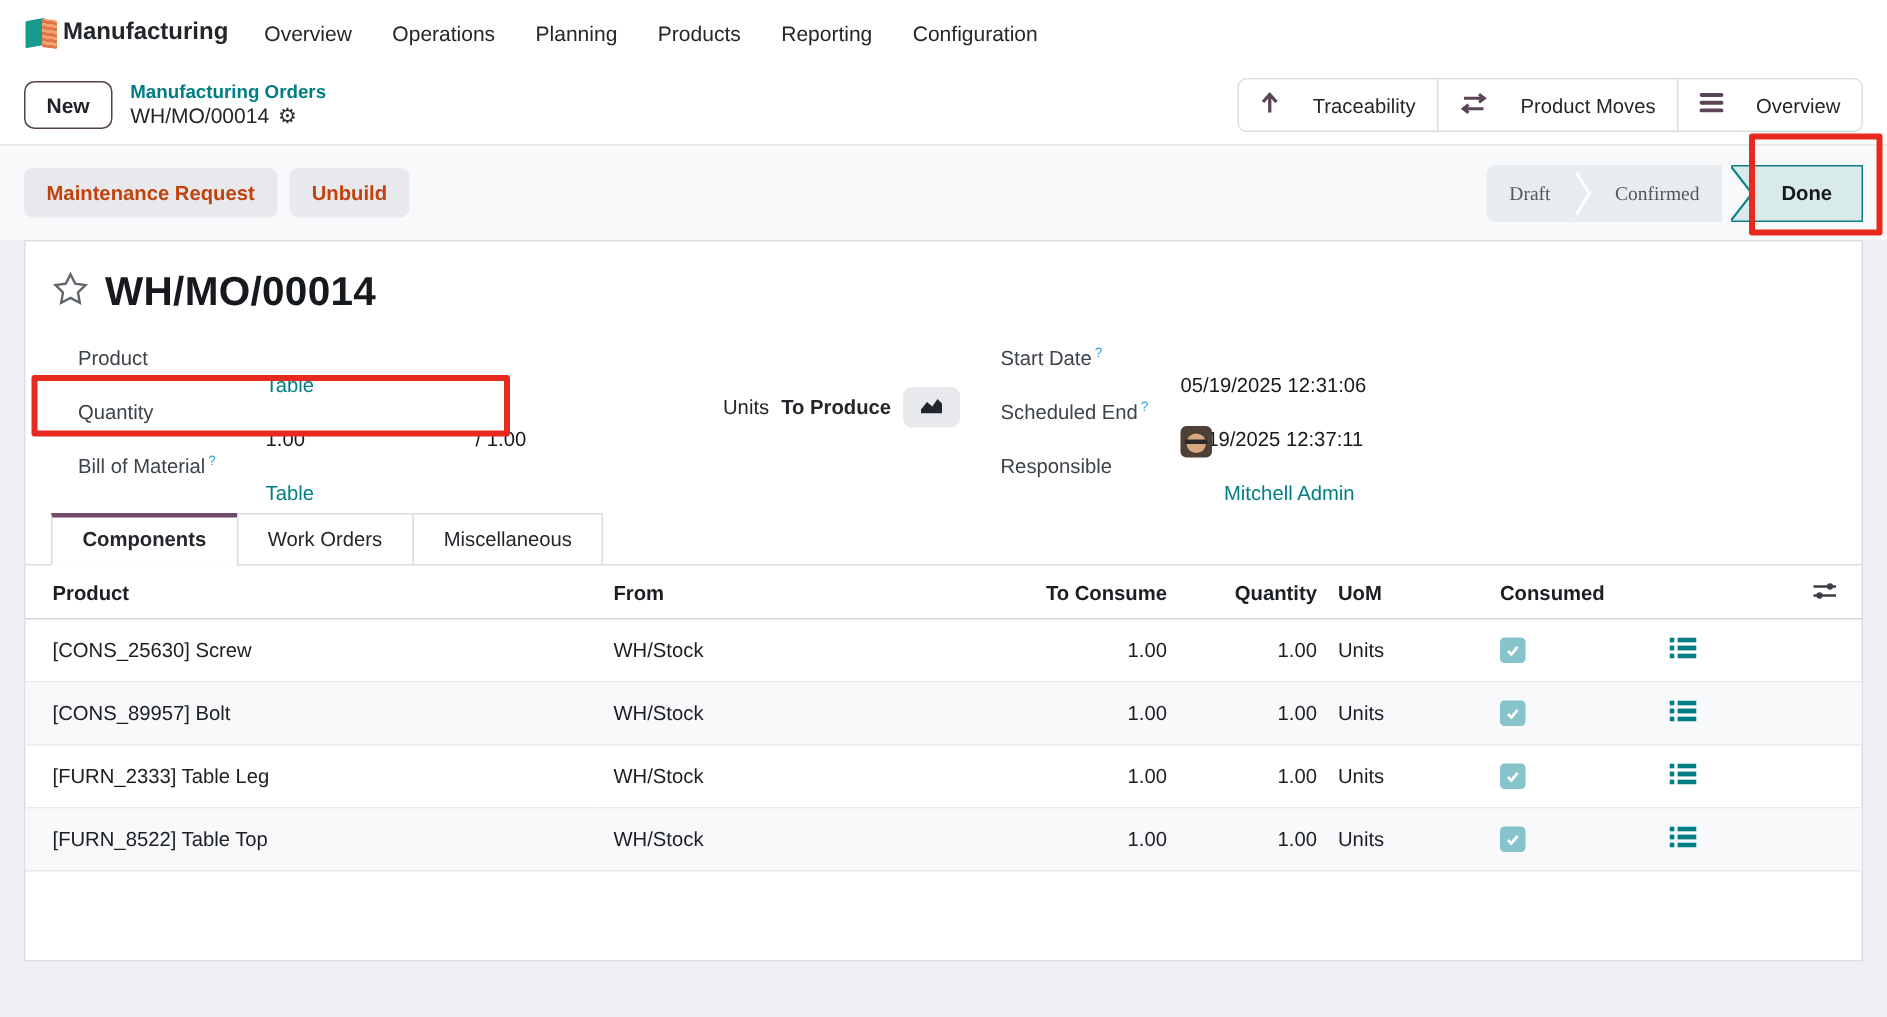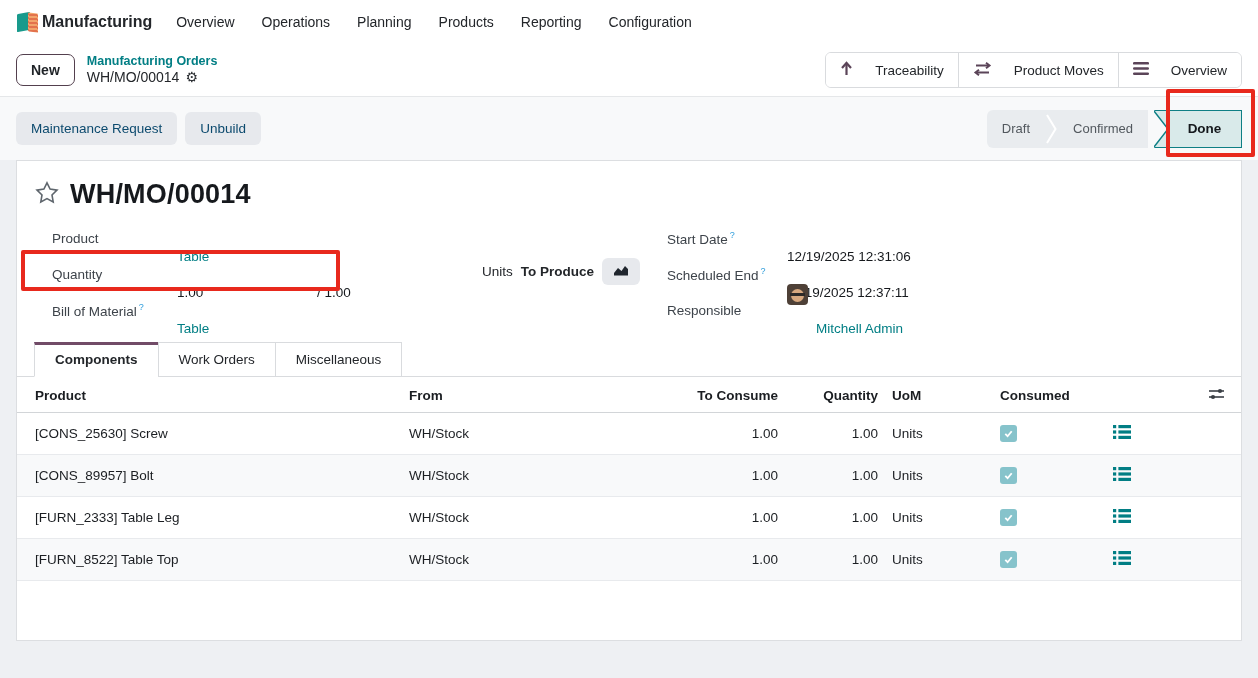--- a/index.html
+++ b/index.html
@@ -28,23 +28,23 @@
   .bc-parent { color:#017e84; font-weight:700; font-size:12.5px; display:block; }
   .bc-current-row { display:flex; align-items:center; gap:6px; font-size:14px; color:#23262a; }
   .gear { font-size:14px; color:#2c2f33; line-height:1; }
   .btn-group { display:flex; border:1px solid #d9dbde; border-radius:6px; overflow:hidden; background:#fff; }
   .group-btn { display:flex; align-items:center; gap:22px; padding:0 14px; height:34px; font-size:13.5px; background:#fff; border:none; border-left:1px solid #d9dbde; cursor:pointer; color:#23262a; }
   .group-btn:first-child { border-left:none; }
 
   
   .statusbar { background:#f8f9fa; border-top:1px solid #e5e7e9; height:64px; display:flex; align-items:center; justify-content:space-between; padding:0 16px; }
   .sb-left { display:flex; gap:8px; }
-  .sb-btn { background:#e7e9ed; border:none; border-radius:6px; padding:9px 15px; font-weight:400; font-size:13.5px; color:#0c4a6e; cursor:pointer; }
+  .sb-btn { background:#e7e9ed; border:none; border-radius:6px; padding:9px 15px; font-weight:700; font-size:13.5px; color:#c2410c; cursor:pointer; }
   .sb-states { display:flex; align-items:center; height:38px; }
-  .state { background:#e9ecef; color:#52585e; font-size:13px; display:flex; align-items:center; padding:12px 15px; height:38px; cursor:pointer; }
+  .state { background:#e9ecef; color:#52585e; font-size:13px; display:flex; align-items:center; padding:12px 15px; height:38px; cursor:pointer;font-family:Liberation Serif, serif; }
   .state.first { border-radius:6px 0 0 6px; }
   .chev { height:38px; background:#e9ecef; display:flex; align-items:center; }
   .sb-gap { width:6px; height:38px; }
   .state-done { position:relative; width:88px; height:38px; display:flex; align-items:center; justify-content:center; padding-left:13px; font-weight:700; font-size:13.5px; color:#15191d; cursor:pointer; }
   .state-done svg { position:absolute; inset:0; }
   .state-done span { position:relative; }
 
   
   .sheet { margin:0 16px; background:#fff; border:1px solid #dcdee1; height:481px; position:relative; }
   .sheet-inner { padding:14px 17px 0; }
@@ -223,21 +223,21 @@
                   <path d="M0 10.5 V8 L4 3 L7.5 6 L11 1 L14 4 V10.5 Z"></path>
                 </svg>
             </span>
           </button>
         </div>
       </div>
 
       <div class="fcol3">
         <div class="field-row">
           <span class="flabel"><span>Start Date</span><sup class="help">?</sup></span>
-          <span class="fvalue">12/19/2025 12:31:06</span>
+          <span class="fvalue">05/19/2025 12:31:06</span>
         </div>
         <div class="field-row">
           <span class="flabel"><span>Scheduled End</span><sup class="help">?</sup></span>
           <span class="fvalue">11/19/2025 12:37:11</span>
         </div>
         <div class="field-row">
           <span class="flabel">Responsible</span>
           <span class="resp">
             <span class="avatar"></span>
             <span class="fvalue flink">Mitchell Admin</span>

